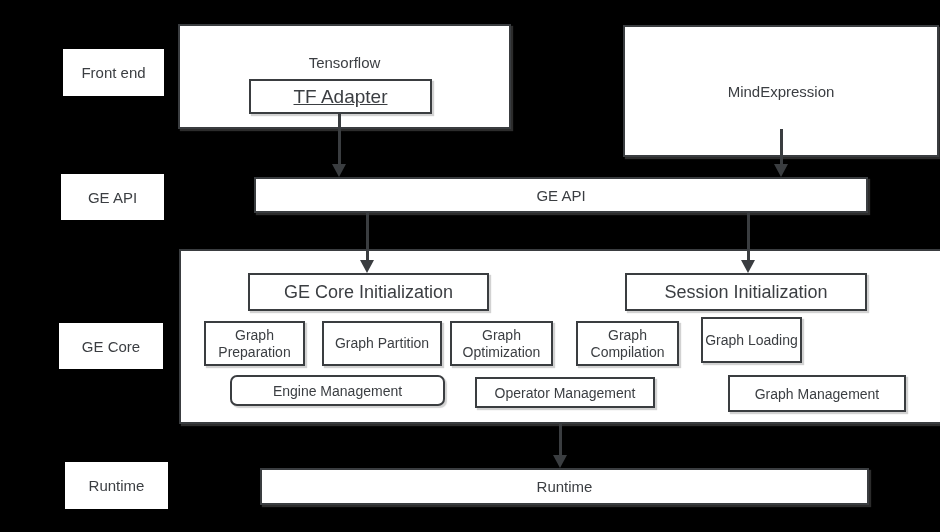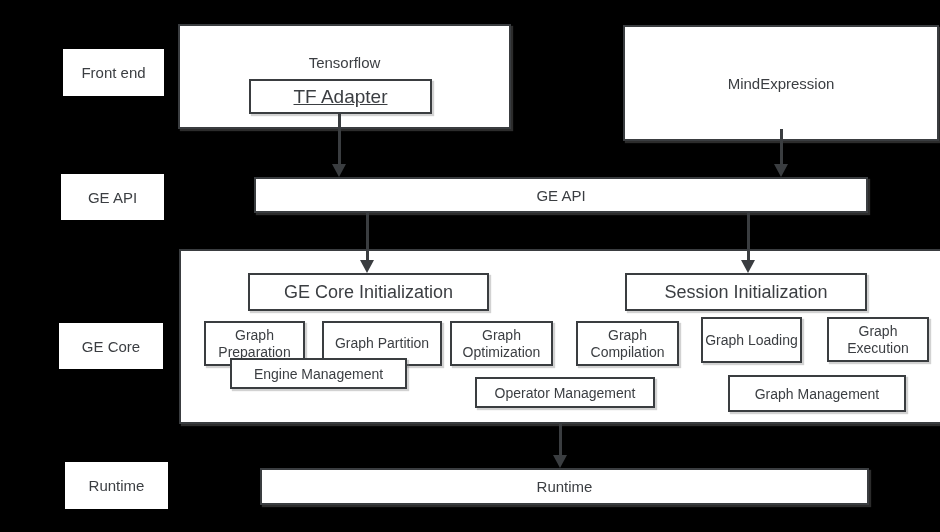--- a/index.html
+++ b/index.html
@@ -42,37 +42,36 @@
   <div class="layer-label" style="left:27px;top:49px;width:101px;height:47px;">Front end</div>
   <div class="layer-label" style="left:25px;top:174px;width:103px;height:46px;">GE API</div>
   <div class="layer-label" style="left:23px;top:323px;width:104px;height:46px;">GE Core</div>
   <div class="layer-label" style="left:29px;top:462px;width:103px;height:47px;">Runtime</div>
 
   <div class="box" style="left:142px;top:24px;width:333px;height:105px;padding-left:7px;">
     <div id="tensorflow-title">Tensorflow</div>
     <div class="box center" style="left:69px;top:53px;width:183px;height:35px;font-size:19px;text-decoration:underline;">TF Adapter</div>
   </div>
 
-  <div class="box center" style="left:587px;top:25px;width:316px;height:116px;font-size:15px;">MindExpression</div>
+  <div class="box center" style="left:587px;top:25px;width:316px;height:132px;font-size:15px;">MindExpression</div>
 
   <div class="box center bar" style="left:218px;top:177px;width:614px;height:36px;">GE API</div>
 
   <div class="box" style="left:143px;top:249px;width:774px;height:175px;">
 
     <div class="box center initbox" style="left:67px;top:22px;width:241px;height:38px;">GE Core Initialization</div>
     <div class="box center initbox" style="left:444px;top:22px;width:242px;height:38px;">Session Initialization</div>
 
     <div class="box center module" style="left:23px;top:70px;width:101px;height:45px;">Graph Preparation</div>
     <div class="box center module" style="left:141px;top:70px;width:120px;height:45px;">Graph Partition</div>
     <div class="box center module" style="left:269px;top:70px;width:103px;height:45px;">Graph Optimization</div>
     <div class="box center module" style="left:395px;top:70px;width:103px;height:45px;">Graph Compilation</div>
     <div class="box center module" style="left:520px;top:66px;width:101px;height:46px;">Graph Loading</div>
-    <div class="box center module" style="left:646px;top:66px;width:102px;height:45px;">Graph Execution</div>
 
-    <div class="box center mgmt" style="left:49px;top:107px;width:177px;height:31px;">Engine Management</div>
+    <div class="box center mgmt" style="left:49px;top:124px;width:215px;height:31px;border-radius:7px;">Engine Management</div>
     <div class="box center mgmt" style="left:294px;top:126px;width:180px;height:31px;">Operator Management</div>
     <div class="box center mgmt" style="left:547px;top:124px;width:178px;height:37px;">Graph Management</div>
   </div>
 
   <div class="box center bar" style="left:224px;top:468px;width:609px;height:37px;">Runtime</div>
 
   <div class="arrow" style="left:296px;top:114px;height:63px;">
     <div class="stem"></div>
     <div class="head"></div>
   </div>

